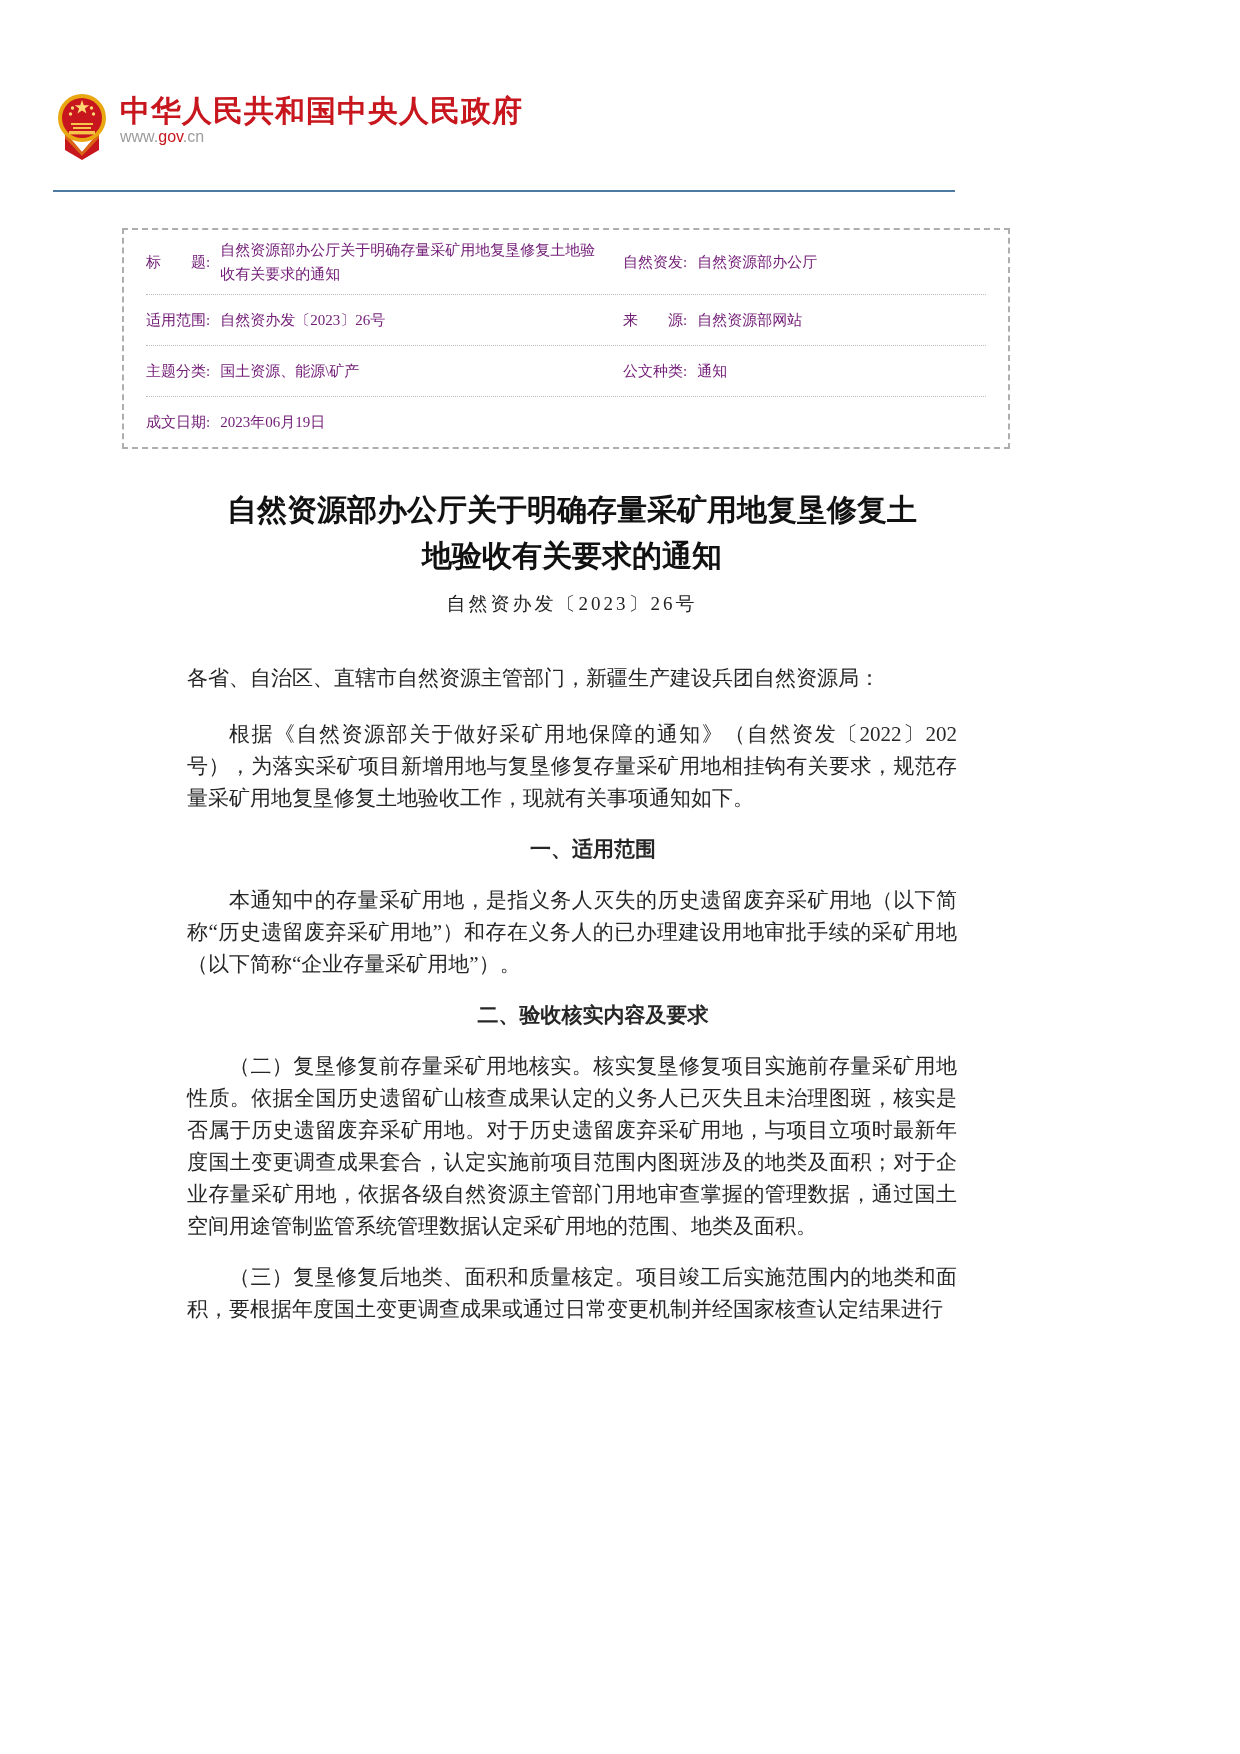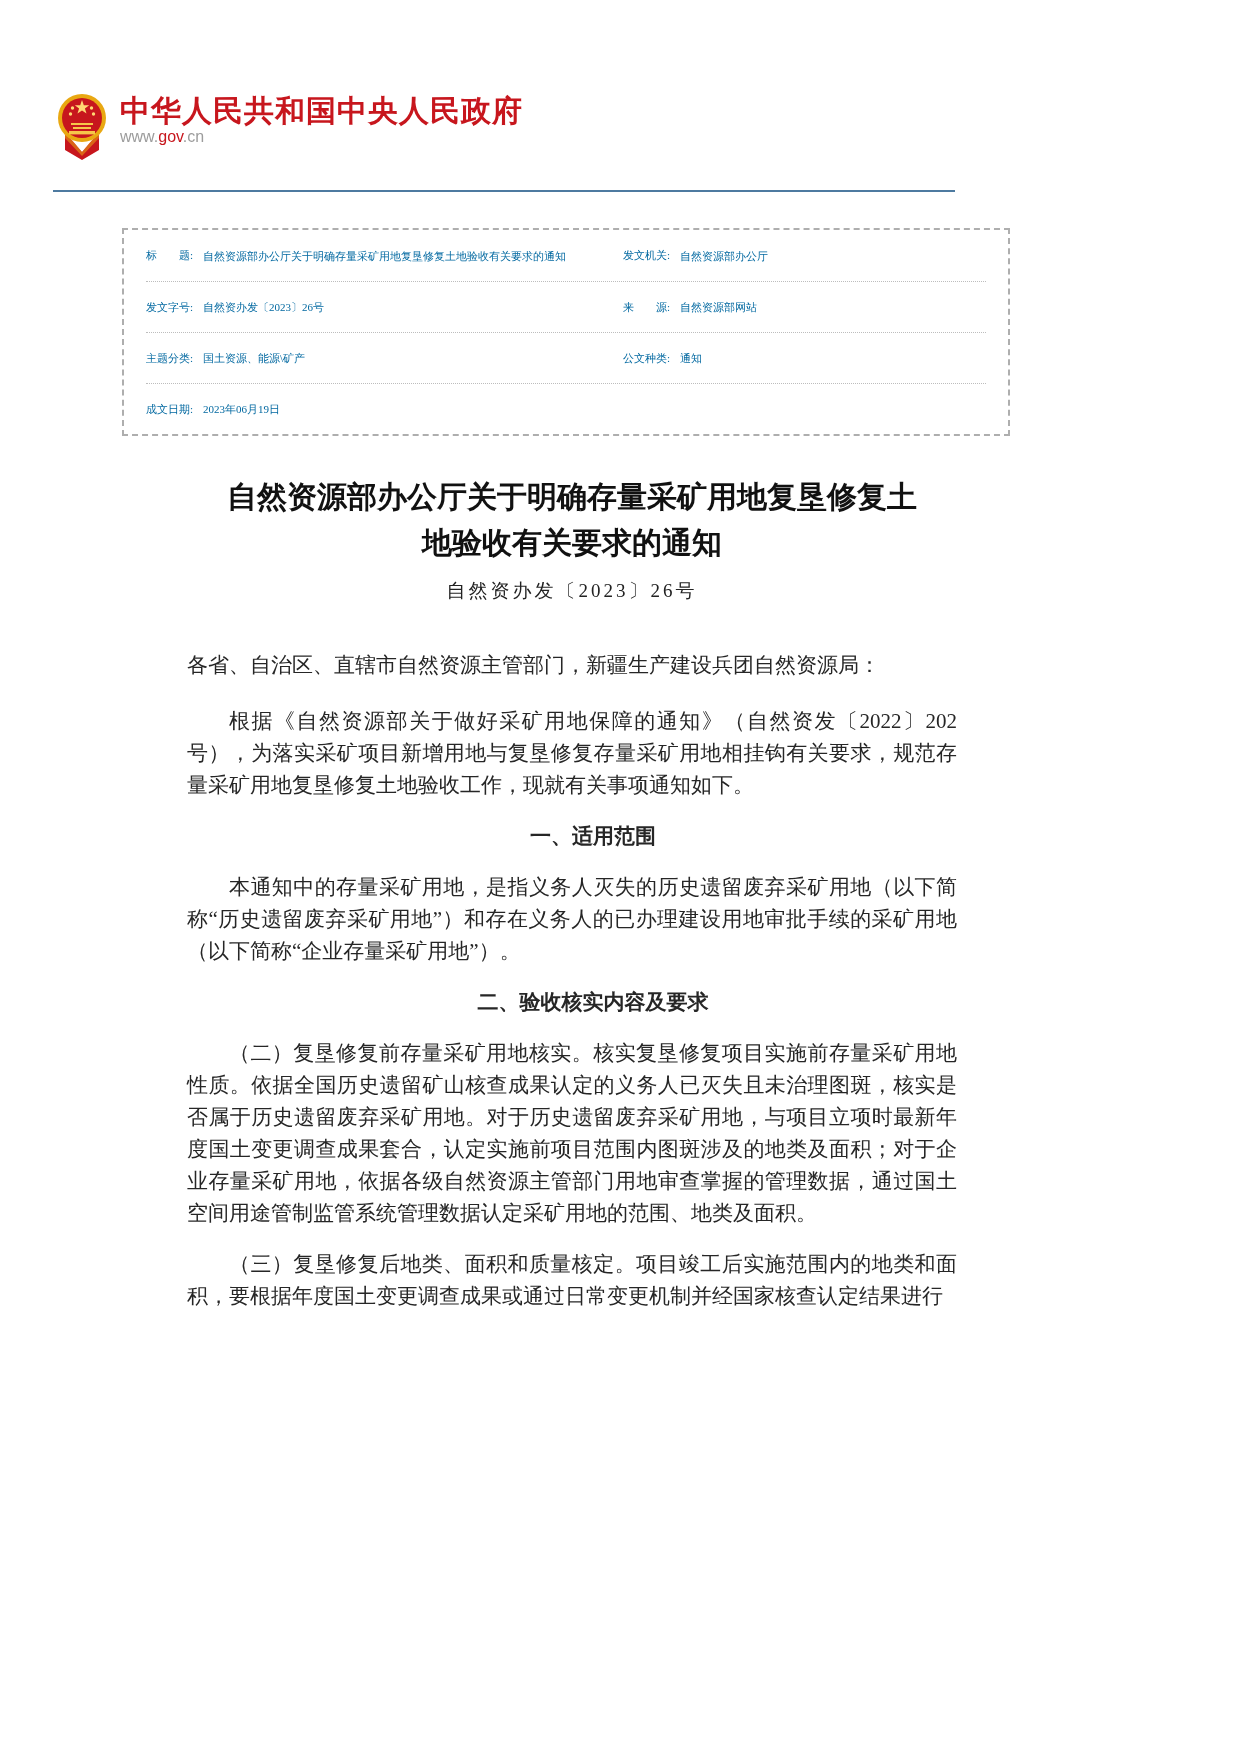--- a/index.html
+++ b/index.html
@@ -39,22 +39,22 @@
     background: #4d7aa0;
     margin: 30px 57px 0 53px;
   }
 
   
   .meta-box {
     margin: 36px 0 0 122px;
     width: 888px;
     border: 2px dashed #aeaeae;
     padding: 0 22px;
-    font-size: 11px;
-    color: #0369a1;
+    font-size: 15px;
+    color: #701a75;
   }
   .meta-row {
     display: flex;
     align-items: center;
     min-height: 51px;
     padding: 8px 0;
   }
   .meta-row + .meta-row { border-top: 1px dotted #bdbdbd; }
   .meta-cell { display: flex; align-items: center; }
   .meta-cell.left  { flex: 0 0 477px; padding-right: 20px; }
@@ -129,28 +129,28 @@
   <div class="blue-divider"></div>
 
   <div class="meta-box">
 
     <div class="meta-row">
       <div class="meta-cell left">
         <span class="meta-label">标　　题:</span>
         <span class="meta-value">自然资源部办公厅关于明确存量采矿用地复垦修复土地验收有关要求的通知</span>
       </div>
       <div class="meta-cell right">
-        <span class="meta-label">发文机关:</span>
+        <span class="meta-label">自然资发:</span>
         <span class="meta-value">自然资源部办公厅</span>
       </div>
     </div>
 
     <div class="meta-row">
       <div class="meta-cell left">
-        <span class="meta-label">发文字号:</span>
+        <span class="meta-label">适用范围:</span>
         <span class="meta-value">自然资办发〔2023〕26号</span>
       </div>
       <div class="meta-cell right">
         <span class="meta-label">来　　源:</span>
         <span class="meta-value">自然资源部网站</span>
       </div>
     </div>
 
     <div class="meta-row">
       <div class="meta-cell left">

